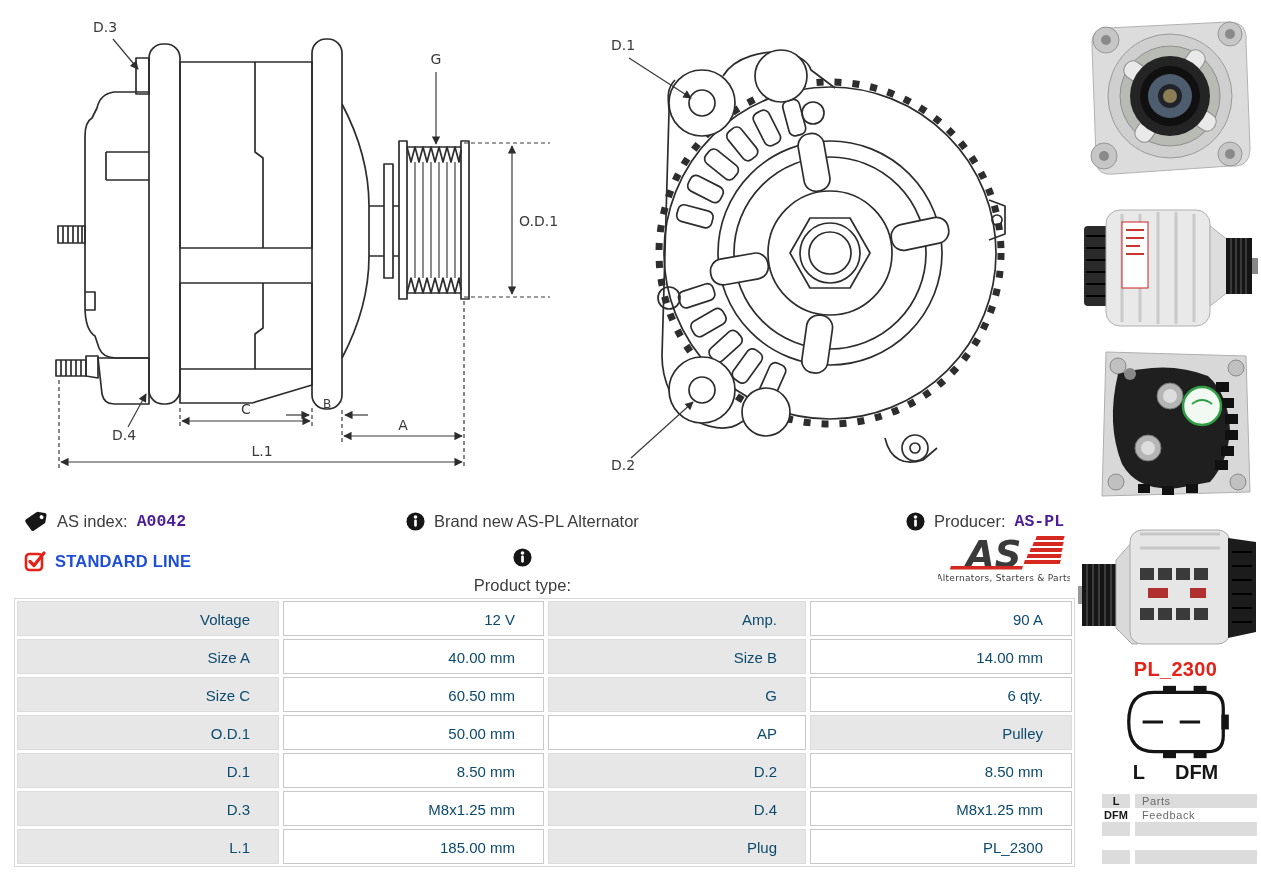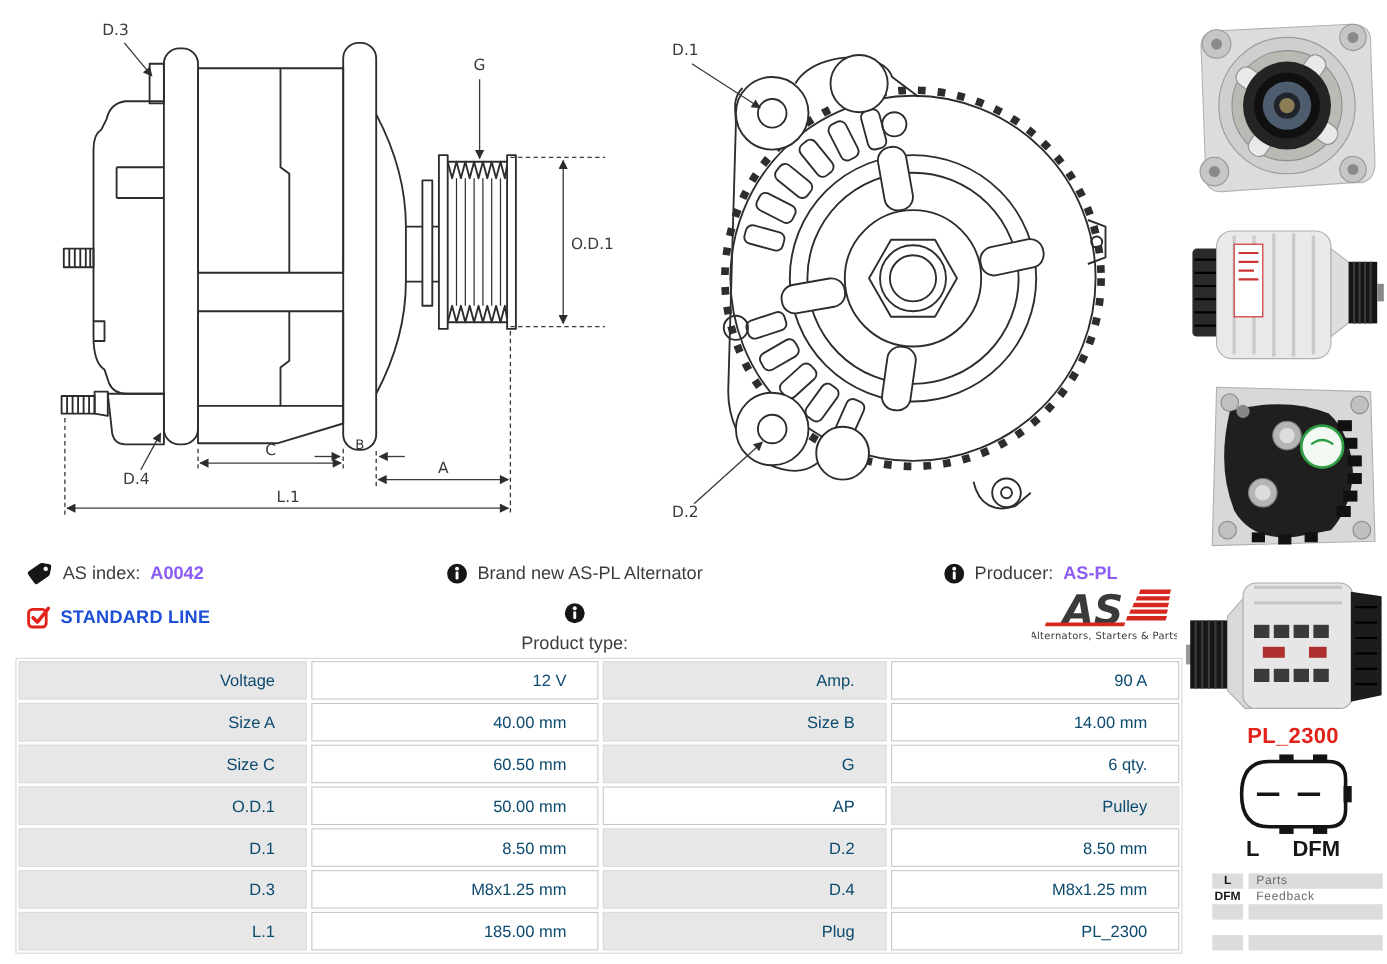--- a/index.html
+++ b/index.html
@@ -13,21 +13,21 @@
 
   .drawing { position:absolute; }
   .drw-side { left:12px; top:6px; }
   .drw-front { left:585px; top:8px; }
 
   .photos { position:absolute; left:1078px; top:8px; width:183px; display:flex; flex-direction:column; gap:8px; }
   .photo { display:block; }
 
   .info { position:absolute; font-size:16.5px; color:#3c3c3c;text-align:right; }
   .info-row { display:flex; align-items:center; gap:9px; height:26px; white-space:nowrap; }
-  .info b { color:#8b5cf6; }
+  .info b { color:#4c1d95;font-family:Liberation Mono, monospace; }
   .red-bold { color:#1d4ed8; font-weight:bold; letter-spacing:0.2px; }
   .icn { flex:0 0 auto; display:inline-block; }
 
   .logo-wrap { position:absolute; left:938px; top:532px; width:132px; }
 
   .spec-table {
     position:absolute; left:14px; top:598px;
     display:grid; grid-template-columns:262px 261px 258px 262px; gap:3px 4px;
     border:1px solid #d8d8d8; padding:2px; background:#fff;
   }
@@ -298,21 +298,21 @@
       <svg class="icn" width="19" height="19" viewBox="0 0 20 20">
         <circle cx="10" cy="10" r="9.5" fill="#161616"></circle>
         <circle cx="10" cy="5.2" r="1.9" fill="#ffffff"></circle>
         <rect x="8.6" y="8" width="2.8" height="7.5" rx="1.2" fill="#ffffff"></rect>
       </svg>
       <span>Product type:</span>
       <b>Brand new</b>
     </div>
   </div>
 
-  <div class="info" style="left:858px; top:508px;">
+  <div class="info" style="left:906px; top:508px;">
     <div class="info-row">
       <svg class="icn" width="19" height="19" viewBox="0 0 20 20">
         <circle cx="10" cy="10" r="9.5" fill="#161616"></circle>
         <circle cx="10" cy="5.2" r="1.9" fill="#ffffff"></circle>
         <rect x="8.6" y="8" width="2.8" height="7.5" rx="1.2" fill="#ffffff"></rect>
       </svg>
       <span>Producer:</span>
       <b>AS-PL</b>
     </div>
   </div>

